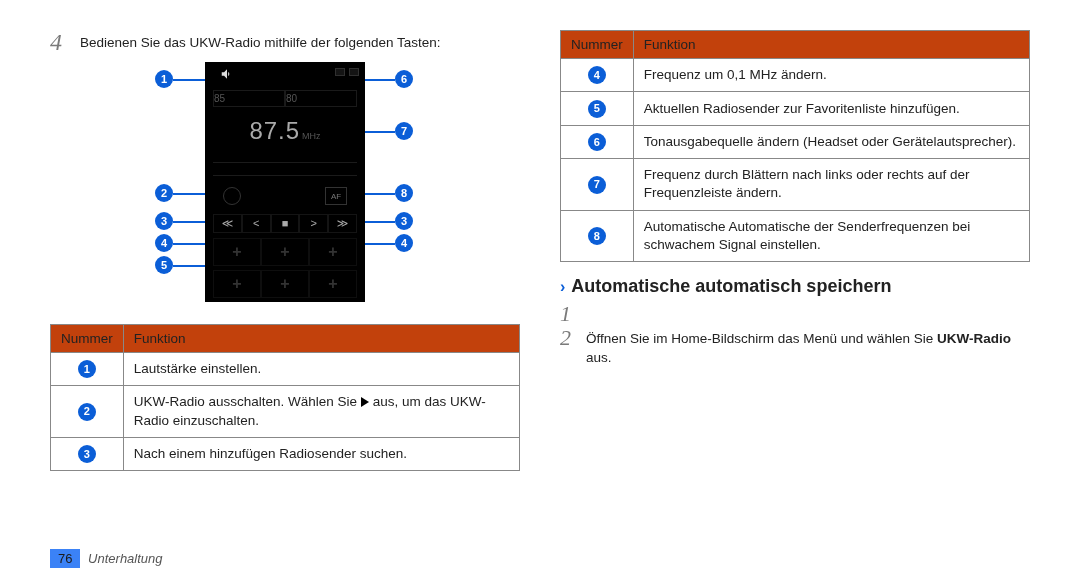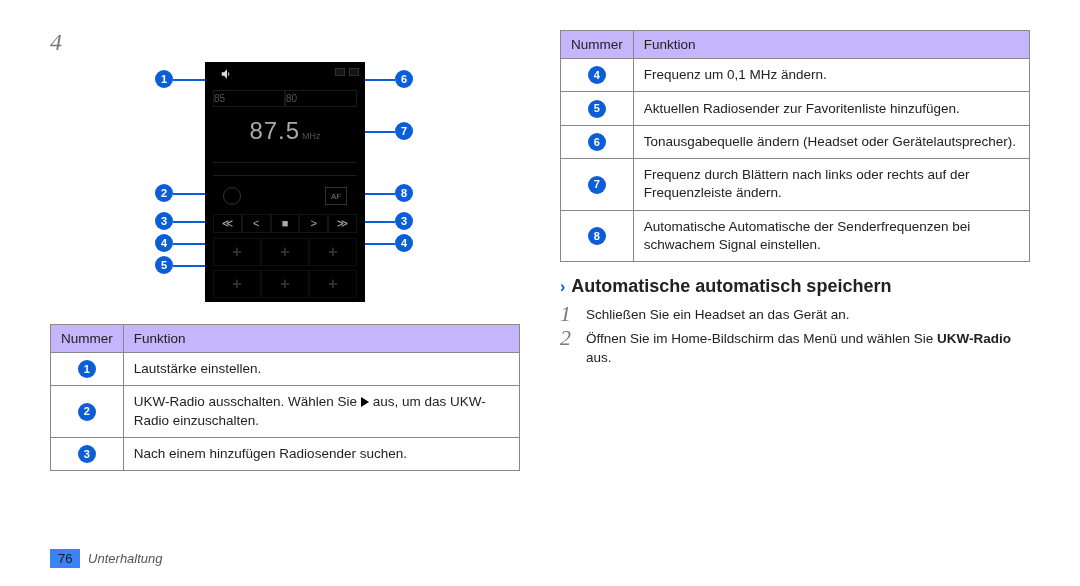--- a/index.html
+++ b/index.html
@@ -29,21 +29,21 @@
 .phone-plus-row { position:absolute; left:8px; right:8px; display:flex; }
 .phone-plus-row span { flex:1; text-align:center; color:#333; font-size:16px; font-weight:bold; border:1px solid #0e0e0e; padding:4px 0;}
 .phone-plus-row.r1 { top:176px; }
 .phone-plus-row.r2 { top:208px; }
 .annot-wrap { position: relative; width: 380px; margin-left:auto; margin-right:auto; margin-bottom:12px;}
 .annot { position: absolute; width: 18px; height: 18px; border-radius: 50%; background: #0b5ed7; color: #fff; font-size: 11px; font-weight: bold; display: flex; align-items: center; justify-content: center; }
 .line { position: absolute; background: #0b5ed7; height: 1.5px; }
 
 
 table.func { width: 100%; border-collapse: collapse; font-size: 13.5px; }
-table.func th { text-align: left; font-weight: normal; padding: 6px 10px; background: #c4b5fd; border: 1px solid #888; }
+table.func th { text-align: left; font-weight: normal; padding: 6px 10px; background: #c2410c; border: 1px solid #888; }
 table.func td { padding: 7px 10px; vertical-align: middle; border: 1px solid #888; line-height: 1.35;}
 table.func td.num-cell { text-align: center; width: 60px; }
 .circle-num { display: inline-flex; width: 18px; height: 18px; border-radius: 50%; background: #0b5ed7; color: #fff; font-size: 11px; font-weight: bold; align-items: center; justify-content: center; }
 .play-icon { display:inline-block; width:0; height:0; border-left:8px solid #000; border-top:5px solid transparent; border-bottom:5px solid transparent; vertical-align:-1px; }
 
 
 .section-head { font-size: 18px; font-weight: bold; margin: 14px 0 6px 0; display:flex; align-items:center; gap:6px;}
 .section-head .chev { color:#0b5ed7; font-size:16px; font-weight:bold; }
 .sub-instruction { display:flex; align-items:flex-start; gap:8px; margin-bottom:2px; }
 .sub-instruction .step-num { font-size:22px; min-width:18px; }
@@ -54,20 +54,21 @@
 </style>
 </head>
 <body>
 
 <div class="columns">
 
   <div class="col">
 
     <div class="instruction-row">
       <div class="step-num">4</div>
+      <div class="instruction-text">Bedienen Sie das UKW-Radio mithilfe der folgenden Tasten:</div>
     </div>
 
     <div class="annot-wrap" style="height:250px;">
 
       <div class="annot" style="top:8px; left:60px;">1</div>
       <div class="line" style="top:17px; left:78px; width:42px;"></div>
       <div class="annot" style="top:122px; left:60px;">2</div>
       <div class="line" style="top:131px; left:78px; width:50px;"></div>
       <div class="annot" style="top:150px; left:60px;">3</div>
       <div class="line" style="top:159px; left:78px; width:48px;"></div>
@@ -179,21 +180,20 @@
     </tbody>
       </table>
 
     <div class="section-head">
       <span class="chev">›</span>
       <span>Automatische automatisch speichern</span>
     </div>
 
     <div class="sub-instruction">
       <div class="step-num">1</div>
-      <div class="txt">Schließen Sie ein Headset an das Gerät an.</div>
     </div>
     <div class="sub-instruction">
       <div class="step-num">2</div>
       <div class="txt">
         <span>Öffnen Sie im Home-Bildschirm das Menü und wählen Sie </span><b>UKW-Radio</b><span> aus.</span>
       </div>
     </div>
   </div>
 </div>
 

